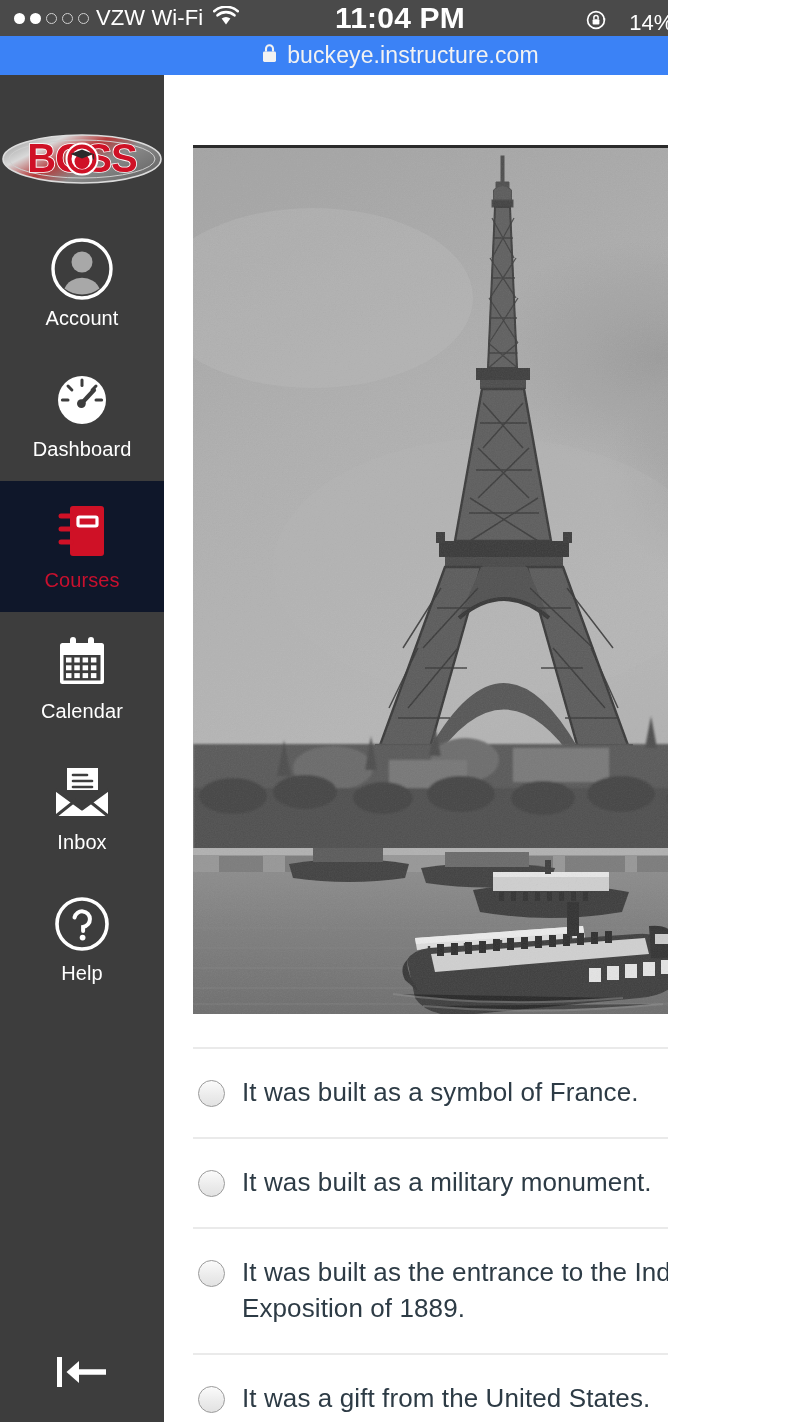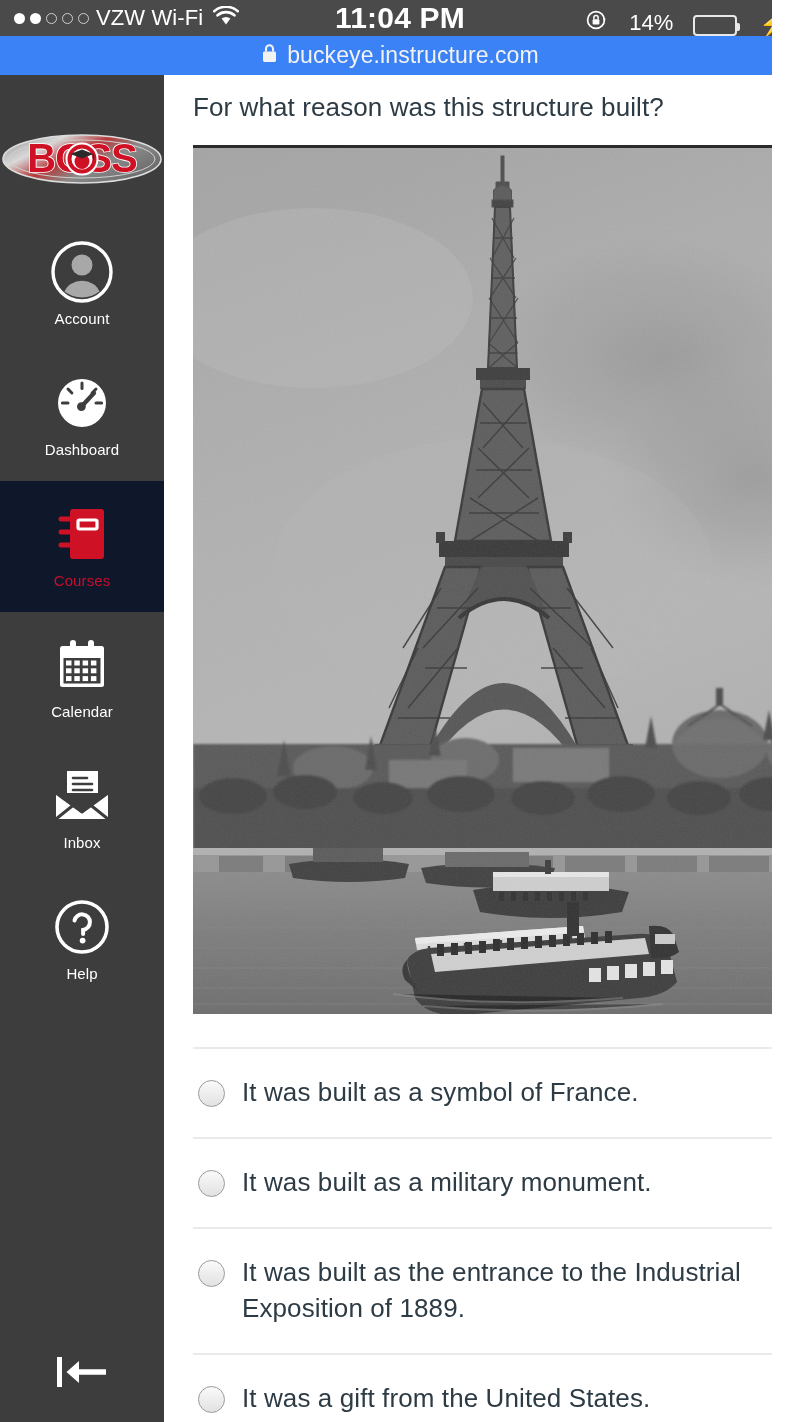--- a/index.html
+++ b/index.html
@@ -2,21 +2,21 @@
 <html><head>
 <meta charset="utf-8">
 <style>
   * { margin:0; padding:0; box-sizing:border-box; }
   html,body { width:800px; height:1422px; }
   body {
     font-family:"Liberation Sans", sans-serif;
     background:#ffffff;
     overflow:hidden;
   }
-  #screen { position:relative; width:772px; height:1422px; overflow:hidden; background:#fff; }
+  #screen { position:relative; width:668px; height:1422px; overflow:hidden; background:#fff; }
 
   
   .statusbar{
     position:absolute; left:0; top:0; width:800px; height:36px;
     background:#4a4a4a; color:#ffffff;
     display:flex; align-items:center;
   }
   .sb-left{ position:absolute; left:14px; top:0; height:36px; display:flex; align-items:center; gap:7px; }
   .dots{ display:flex; align-items:center; gap:5px; }
   .dot{ width:11px; height:11px; border-radius:50%; }
@@ -58,21 +58,21 @@
   }
   .logo-wrap{
     position:absolute; left:0; top:56px; width:164px; height:56px;
     display:flex; align-items:center; justify-content:center;
   }
   .nav-item{
     position:absolute; left:0; width:164px; height:131px;
     display:flex; flex-direction:column; align-items:center; justify-content:center;
     gap:9px; color:#ffffff;
   }
-  .nav-item .nav-label{ font-size:15px; letter-spacing:.1px; }
+  .nav-item .nav-label{ font-size:20px; letter-spacing:.1px; }
   .nav-item.active{ background:#0f172a; color:#c8102e; }
   .nav-icon{ display:flex; align-items:center; justify-content:center; height:58px; }
 
   .collapse-btn{
     position:absolute; left:0; bottom:18px; width:164px; height:60px;
     display:flex; align-items:center; justify-content:center;
   }
 
   
   .content{
@@ -293,21 +293,20 @@
           <rect x="11" y="7" width="5" height="30" fill="#ffffff"></rect>
           <path d="M60 22 H25" stroke="#ffffff" stroke-width="5.4" stroke-linecap="butt"></path>
           <path d="M33 11 L20.5 22 L33 33 Z" fill="#ffffff"></path>
         </svg>
       </span>
     </div>
   </div>
 
   <div class="content">
 
-    <div class="question">For what reason was this structure built?</div>
 
     <div class="photo">
       <svg viewBox="0 0 607 866" preserveAspectRatio="none">
         <defs>
           <linearGradient id="sky" x1="0" y1="0" x2="0.25" y2="1">
             <stop offset="0%" stop-color="#a8a8a8"></stop>
             <stop offset="35%" stop-color="#b4b4b4"></stop>
             <stop offset="70%" stop-color="#bcbcbc"></stop>
             <stop offset="100%" stop-color="#b0b0b0"></stop>
           </linearGradient>

